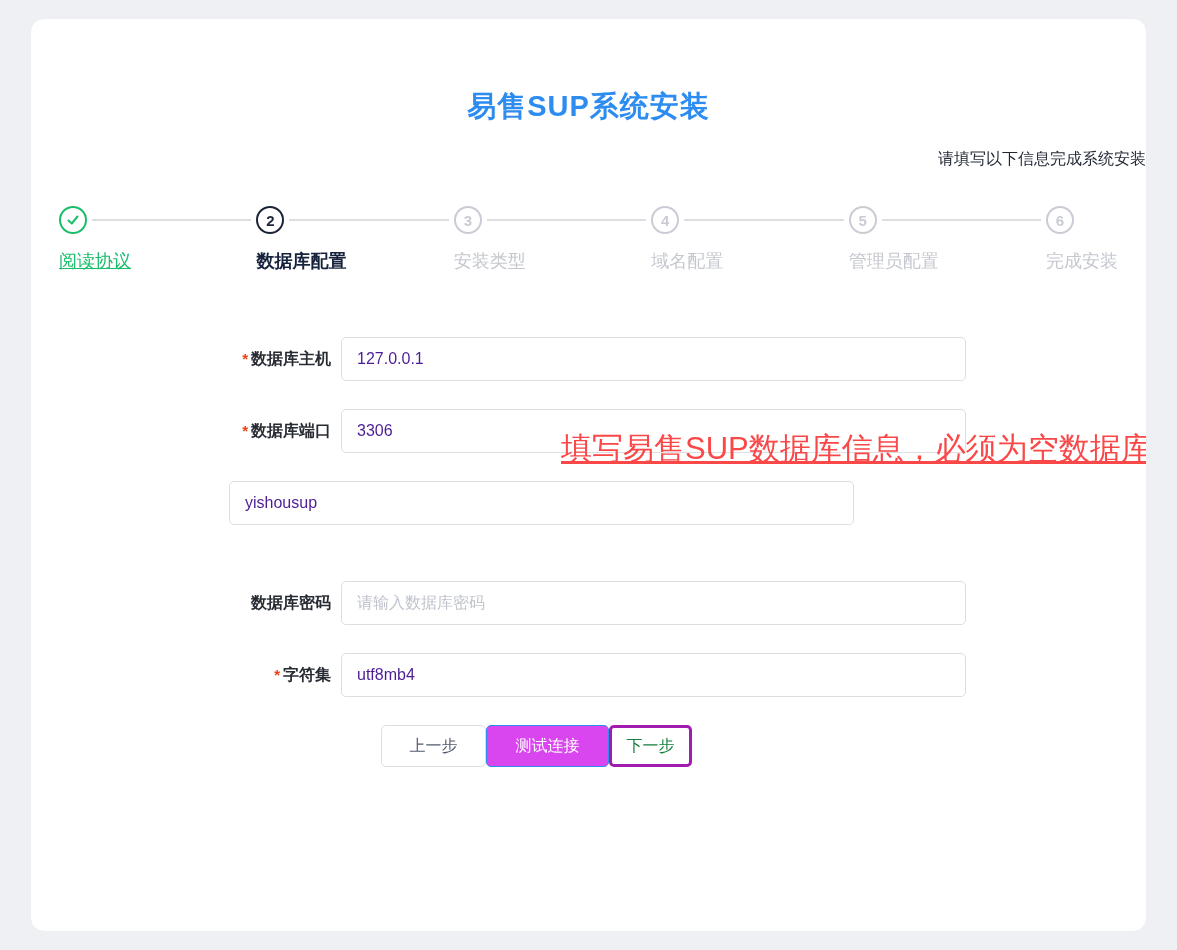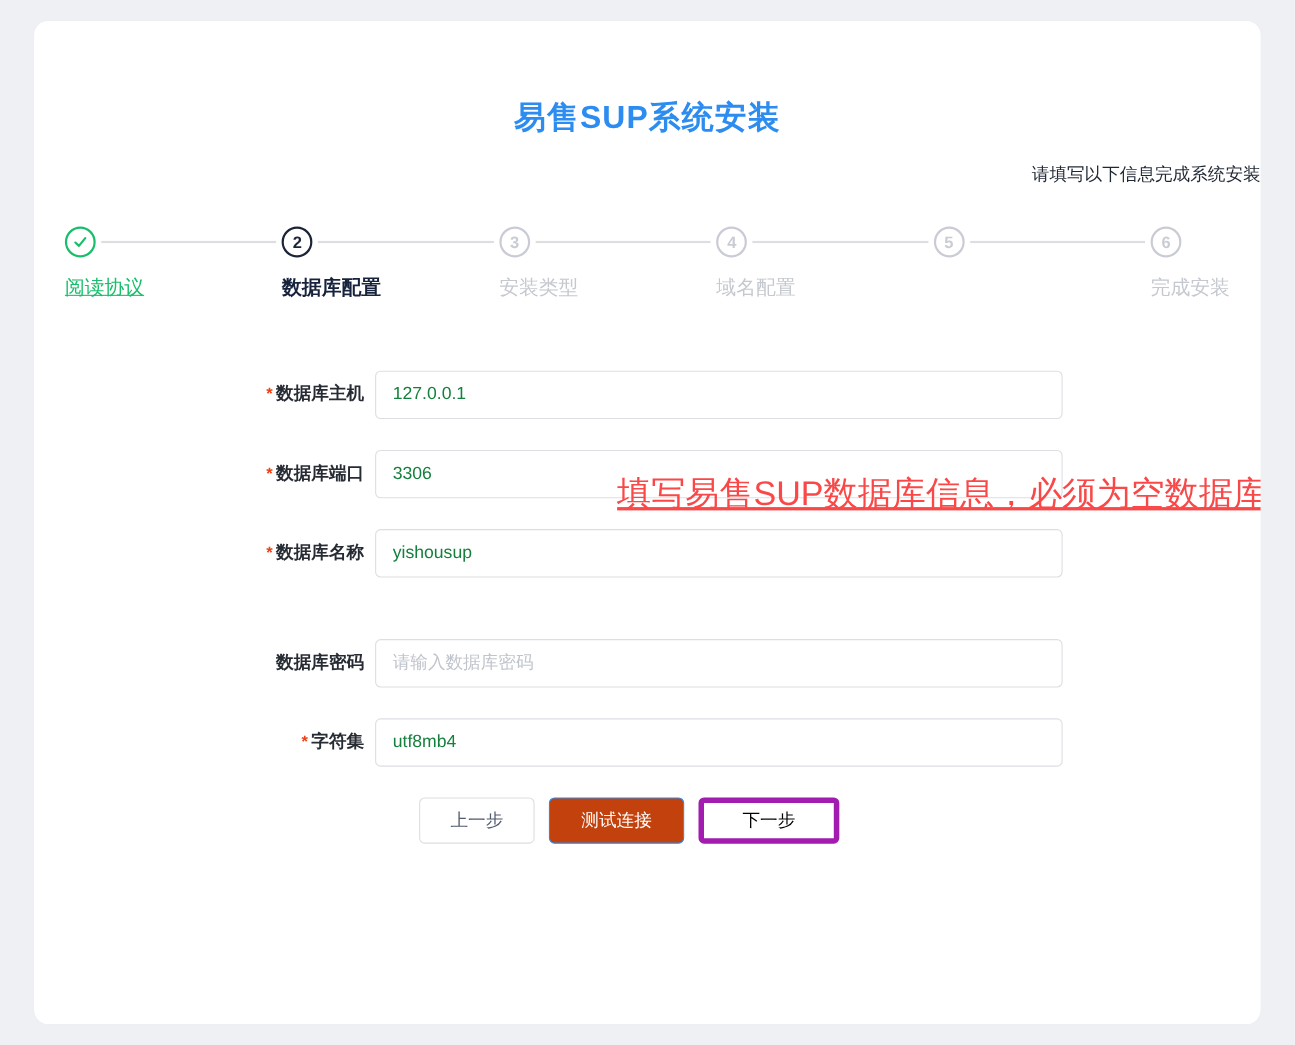--- a/index.html
+++ b/index.html
@@ -79,69 +79,69 @@
     margin-right:10px;
     word-break:break-all;
   }
   .req-mark { color:#ed4014; font-weight:700; margin-right:3px; font-size:15px; }
   .text-input {
     width:625px; height:44px;
     border:1px solid #dcdee2;
     border-radius:5px;
     padding:0 15px;
     font-size:16px;
-    color:#15803d;
+    color:#4c1d95;
     background:#fff;
     outline:none;
     font-family:inherit;
   }
   .text-input::placeholder { color:#c0c4cc; }
   .text-input.focused { border:2px solid #4b9df8; padding:0 14px; }
   
   .annotation {
     position:absolute;
     left:530px; top:409px;
     font-size:31px;
     color:#fa4848;
     white-space:nowrap;
     z-index:5;
     text-decoration:underline;
   }
   
   .button-row {
     display:flex;
     margin:6px 0 0 310px;
-    gap:13px;
+    gap:0;
     padding-left:40px;
   }
   .btn {
     height:42px;
     border-radius:5px;
     font-size:16px;
     font-family:inherit;
     cursor:pointer;
     display:flex; align-items:center; justify-content:center;
   }
   .btn-plain {
     width:105px;
     background:#fff;
     border:1px solid #dcdee2;
     color:#515a6e;
   }
   .btn-primary {
     width:123px;
-    background:#c2410c;
+    background:#d946ef;
     border:1px solid #2d8cf0;
     color:#ffffff;
   }
   .btn-disabled {
-    width:128px;
-    background:#fff;
-    border:5px solid #a21caf;
-    color:#000000;
+    width:83px;
+    background:#fff;
+    border:3px solid #a21caf;
+    color:#15803d;
     cursor:not-allowed;
   }
 </style>
 </head>
 <body>
 
 <div class="card">
 
   <div class="page-title">易售SUP系统安装</div>
   <div class="page-subtitle">请填写以下信息完成系统安装</div>
@@ -191,20 +191,21 @@
       <div class="step-label">域名配置</div>
     </div>
 
     <div class="step">
       <div class="step-head">
         <div class="step-circle">
             <span>5</span>
           </div>
         <div class="step-line"></div>
       </div>
+      <div class="step-label">管理员配置</div>
     </div>
 
     <div class="step">
       <div class="step-head">
         <div class="step-circle">
             <span>6</span>
           </div>
       </div>
       <div class="step-label">完成安装</div>
     </div>
@@ -218,21 +219,20 @@
       <div class="form-label"><span class="req-mark">*</span><span>数据库主机</span></div>
       <input class="text-input" type="text" value="127.0.0.1" style="">
     </div>
 
     <div class="form-row">
       <div class="form-label"><span class="req-mark">*</span><span>数据库端口</span></div>
       <input class="text-input" type="text" value="3306" style="">
     </div>
 
     <div class="form-row">
-      <div class="form-label"><span class="req-mark">*</span><span>数据库名称</span></div>
       <input class="text-input" type="text" value="yishousup" style="">
     </div>
 
     <div class="form-row">
     </div>
 
     <div class="form-row">
       <div class="form-label"><span class="req-mark"></span><span>数据库密码</span></div>
       <input class="text-input" type="text" placeholder="请输入数据库密码" style="">
     </div>

